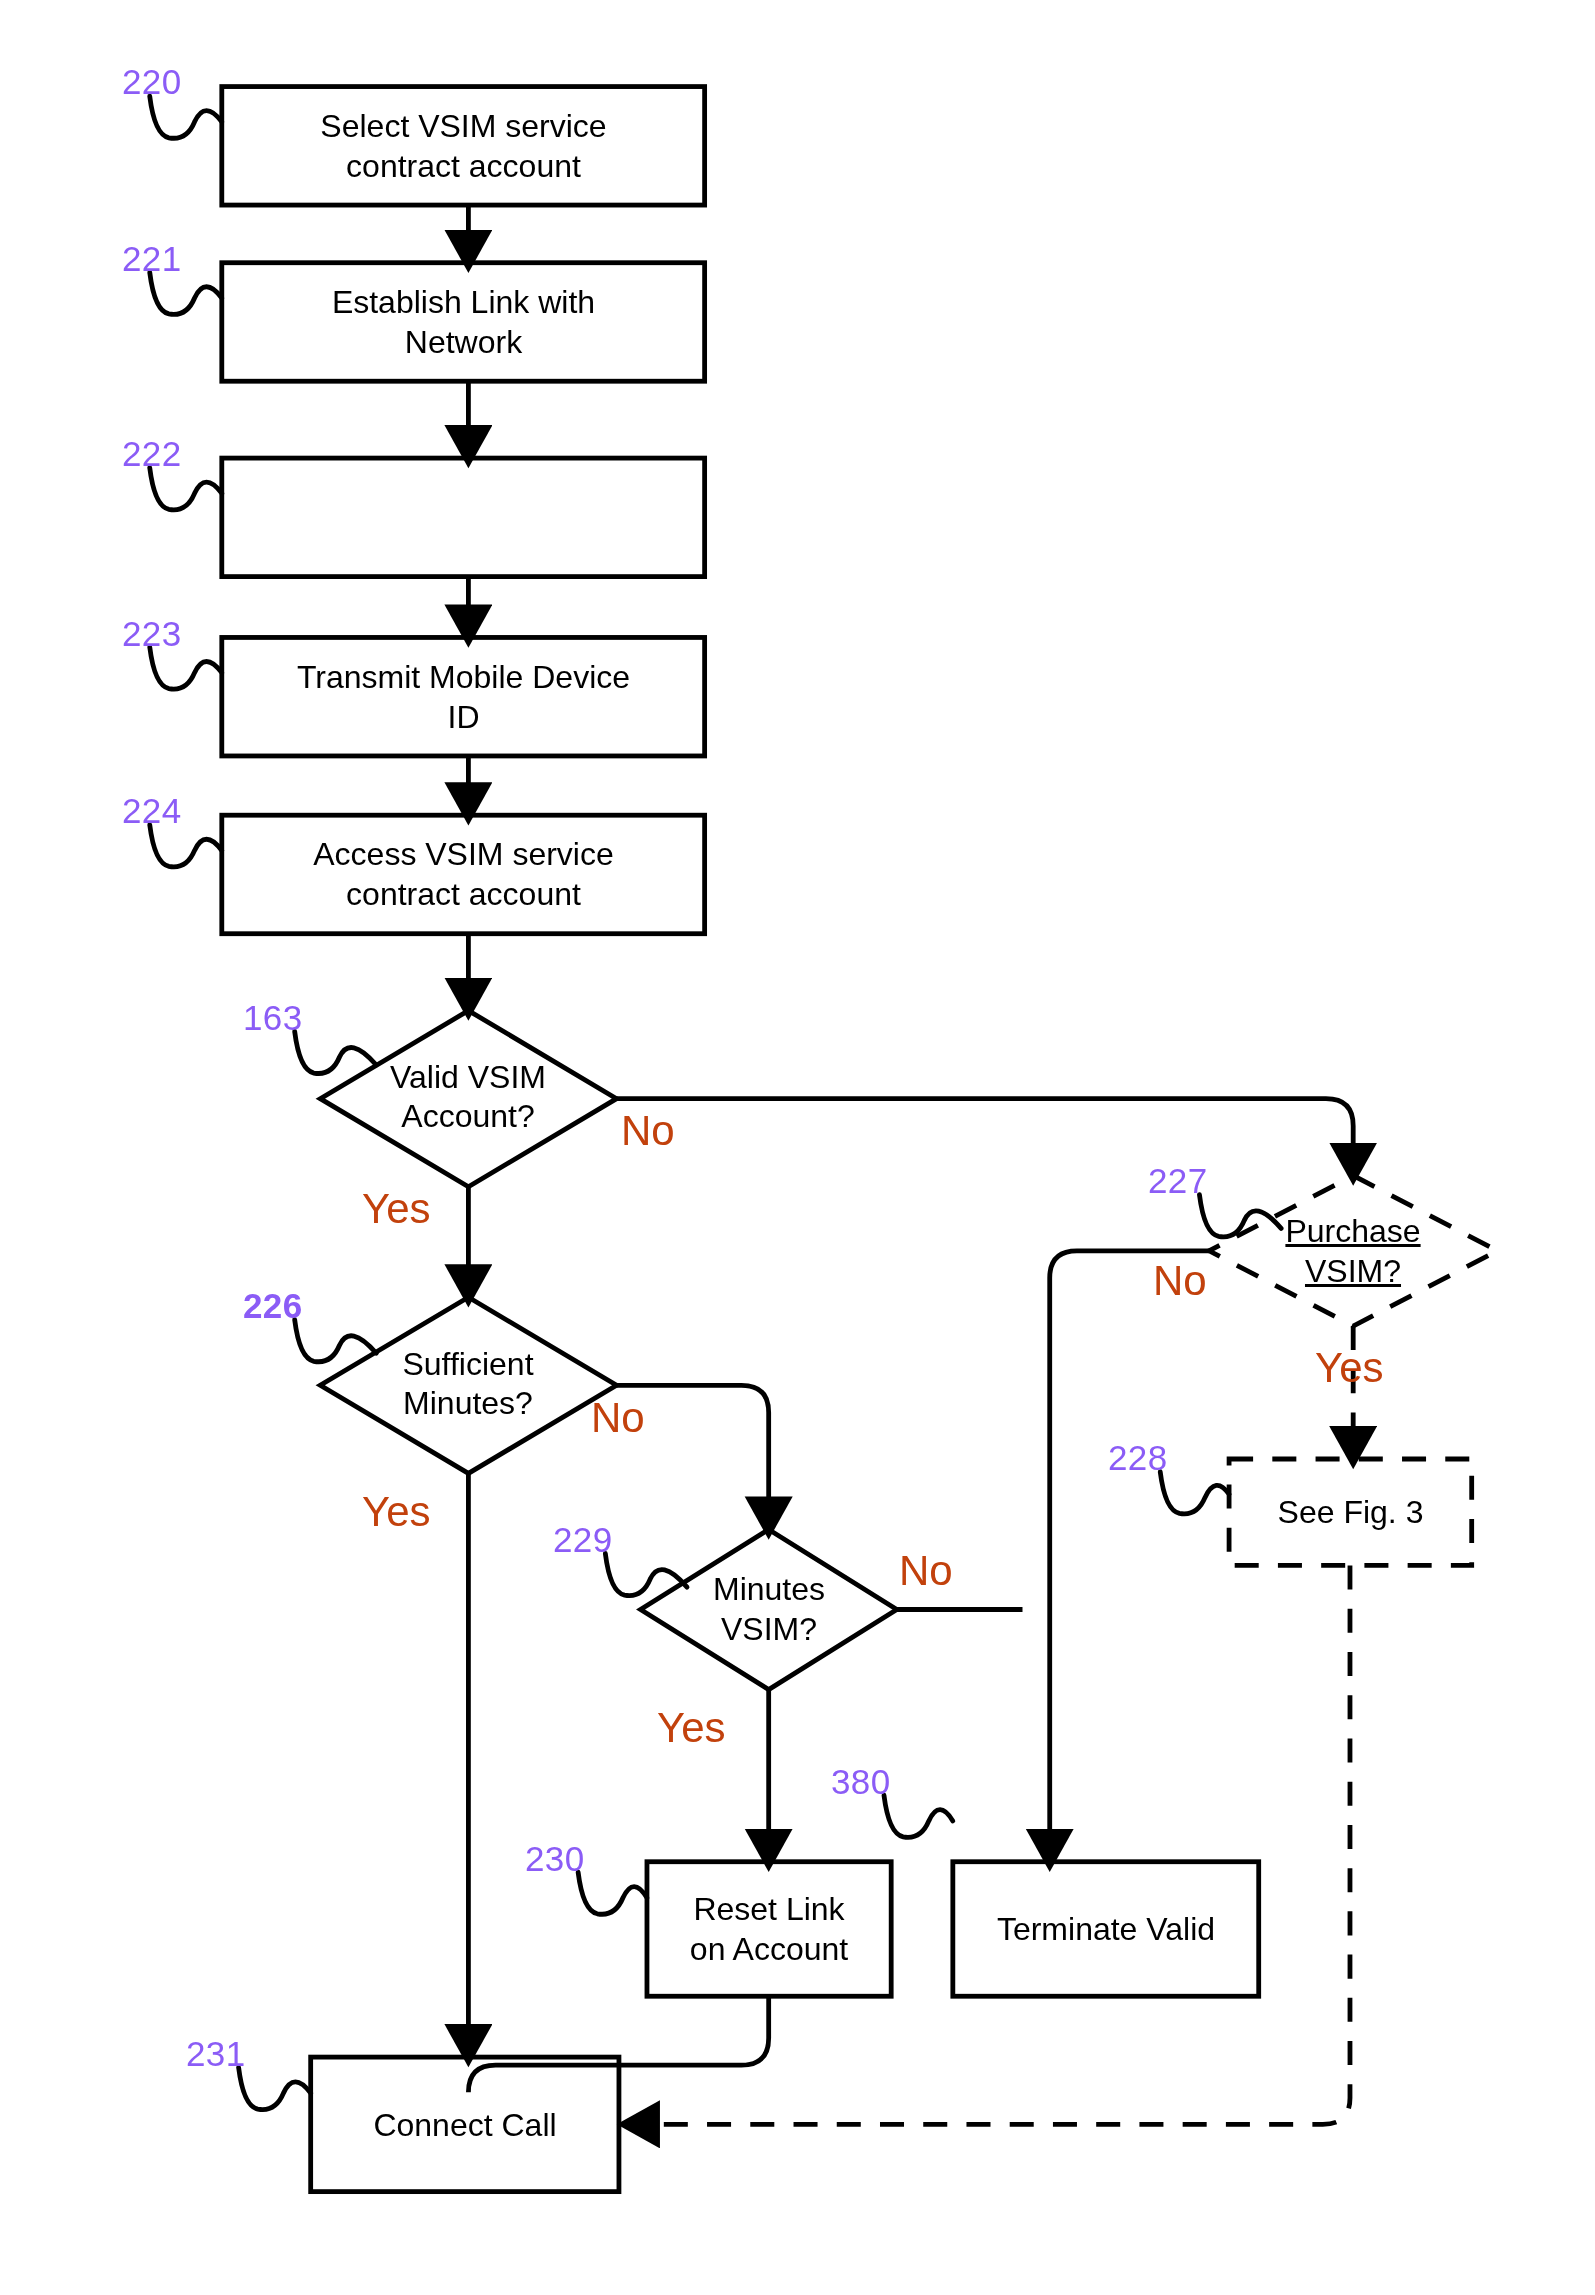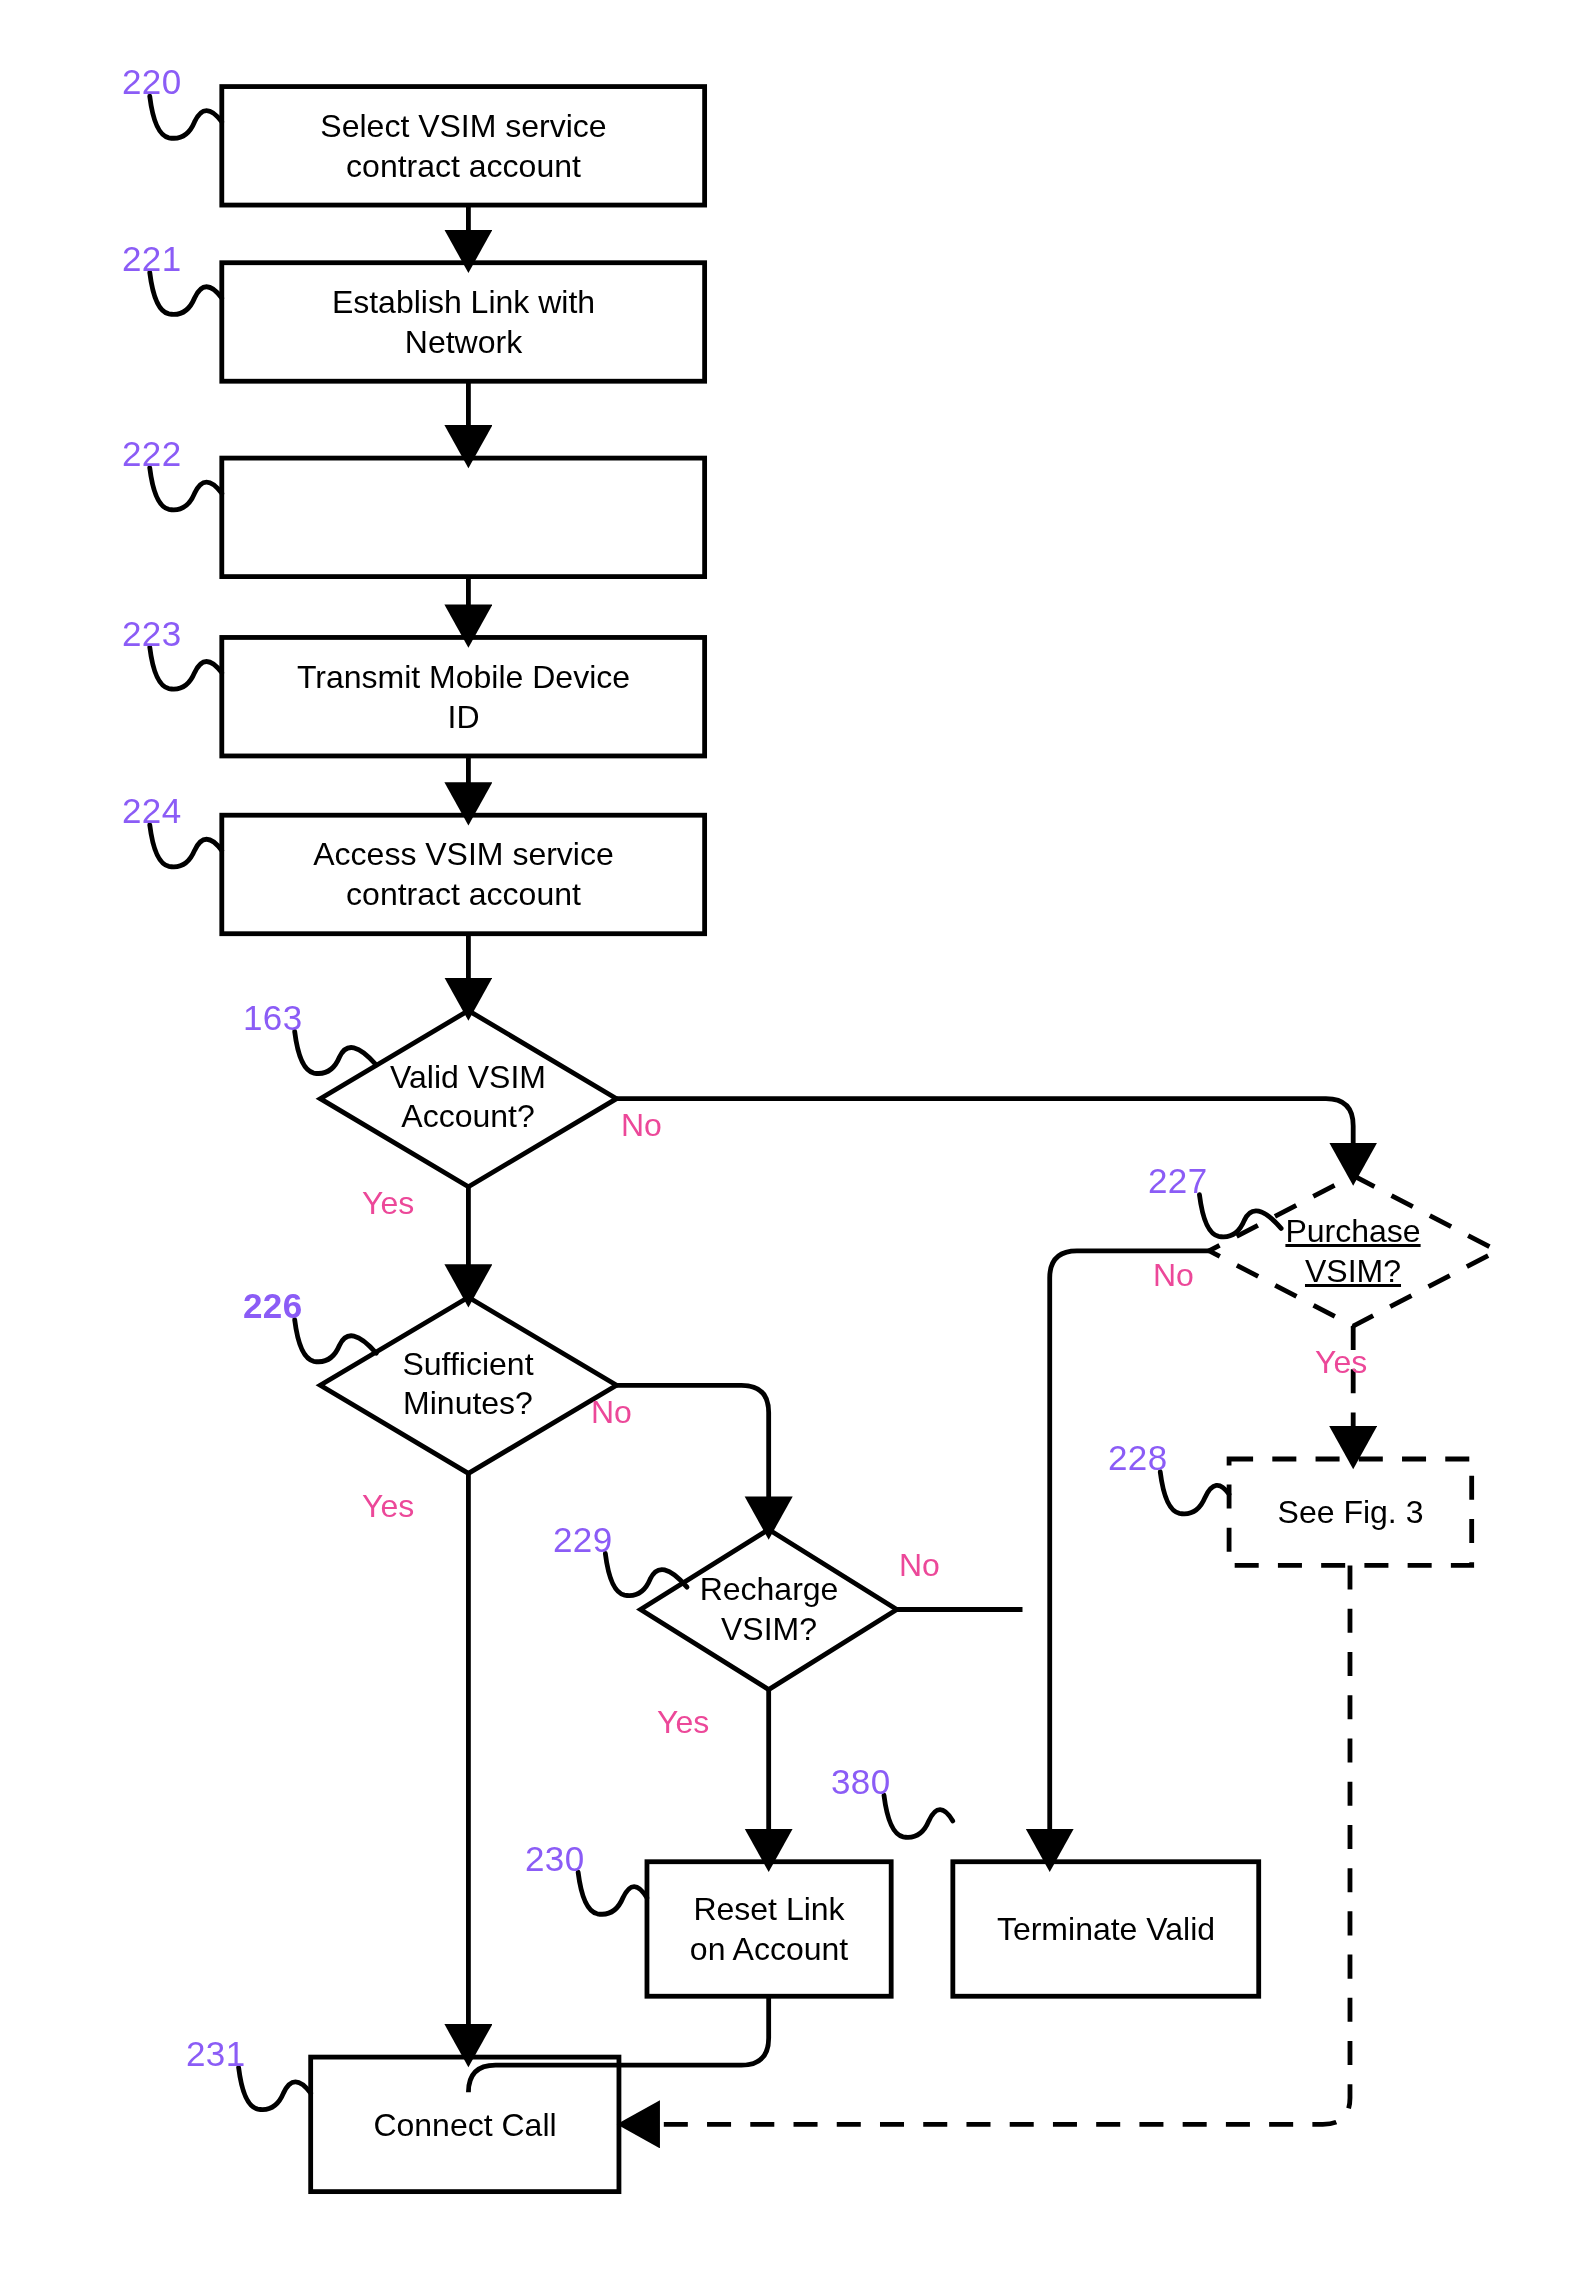--- a/index.html
+++ b/index.html
@@ -9,21 +9,21 @@
   svg.layer{position:absolute;left:0;top:0;width:1595px;height:2295px;}
   .node-text{
      position:absolute;display:flex;align-items:center;justify-content:center;
      text-align:center;line-height:1.22;font-size:32px;color:#000;
      pointer-events:none;white-space:pre-line;
   }
   .ref-num{
      position:absolute;font-size:35px;color:#8b5cf6;letter-spacing:0.4px;
   }
   .edge-label{
-     position:absolute;font-size:32px;color:#ec4899;
+     position:absolute;font-size:42px;color:#c2410c;
   }
 </style>
 </head>
 <body>
 
 <div id="figure">
 
   <svg class="layer" viewBox="0 0 1992 2866" xmlns="http://www.w3.org/2000/svg">
     <defs>
       <marker id="ah" markerWidth="14" markerHeight="14" refX="5.2" refY="5" orient="auto" markerUnits="strokeWidth">
@@ -103,21 +103,21 @@
   <div class="node-text" style="left:222px;top:815px;width:483px;height:119px;">Access VSIM service
 contract account</div>
 
   <div class="node-text" style="left:320px;top:1041px;width:296px;height:112px;">Valid VSIM
 Account?</div>
   <div class="node-text" style="left:320px;top:1328px;width:296px;height:112px;">Sufficient
 Minutes?</div>
   <div class="node-text" style="left:1209px;top:1197px;width:288px;height:109px;text-decoration:underline;">Purchase
 VSIM?</div>
   <div class="node-text" style="left:1229px;top:1459px;width:243px;height:107px;">See Fig. 3</div>
-  <div class="node-text" style="left:641px;top:1555px;width:256px;height:109px;">Recharge
+  <div class="node-text" style="left:641px;top:1555px;width:256px;height:109px;">Minutes
 VSIM?</div>
   <div class="node-text" style="left:647px;top:1862px;width:244px;height:135px;">Reset Link
 on Account</div>
   <div class="node-text" style="left:953px;top:1862px;width:306px;height:135px;">Terminate Valid</div>
   <div class="node-text" style="left:311px;top:2058px;width:308px;height:135px;">Connect Call</div>
 
   <div class="ref-num" style="left:122px;top:62px;">220</div>
   <div class="ref-num" style="left:122px;top:239px;">221</div>
   <div class="ref-num" style="left:122px;top:434px;">222</div>
   <div class="ref-num" style="left:122px;top:614px;">223</div>

